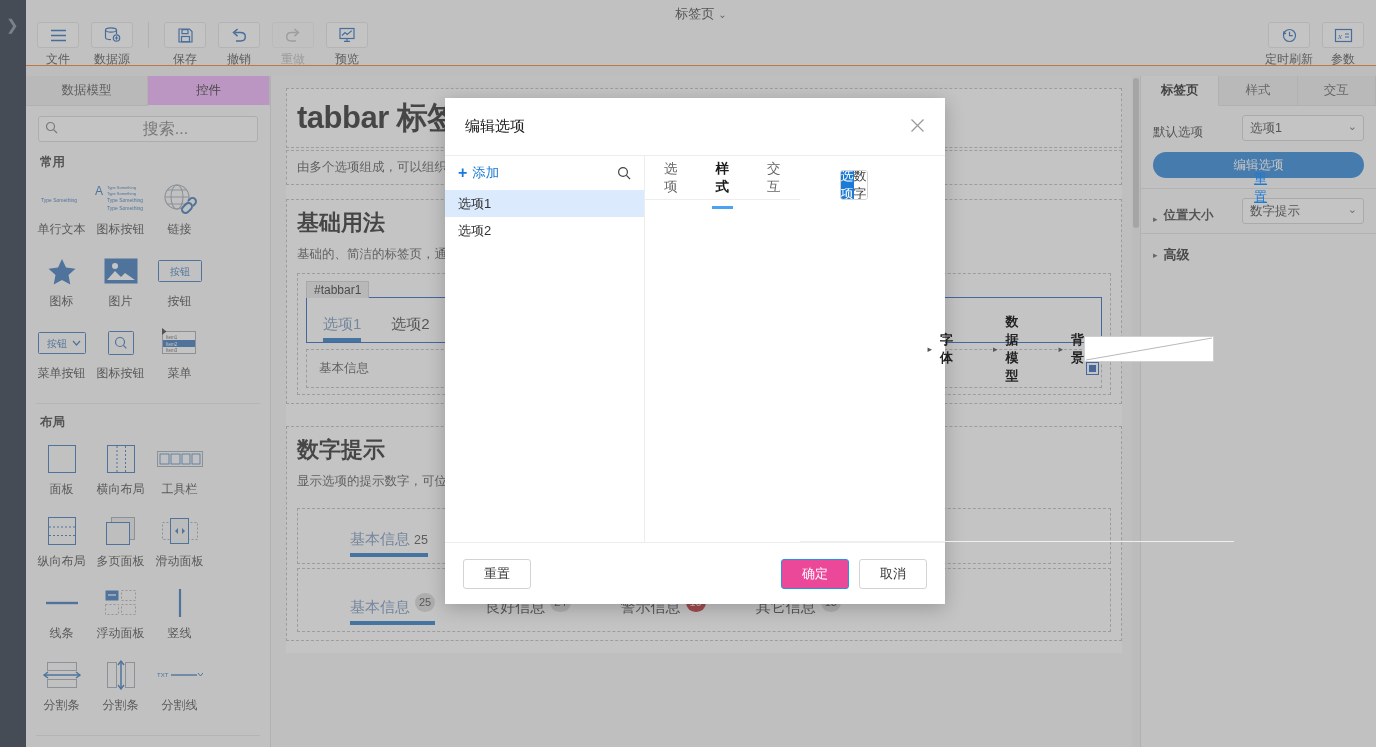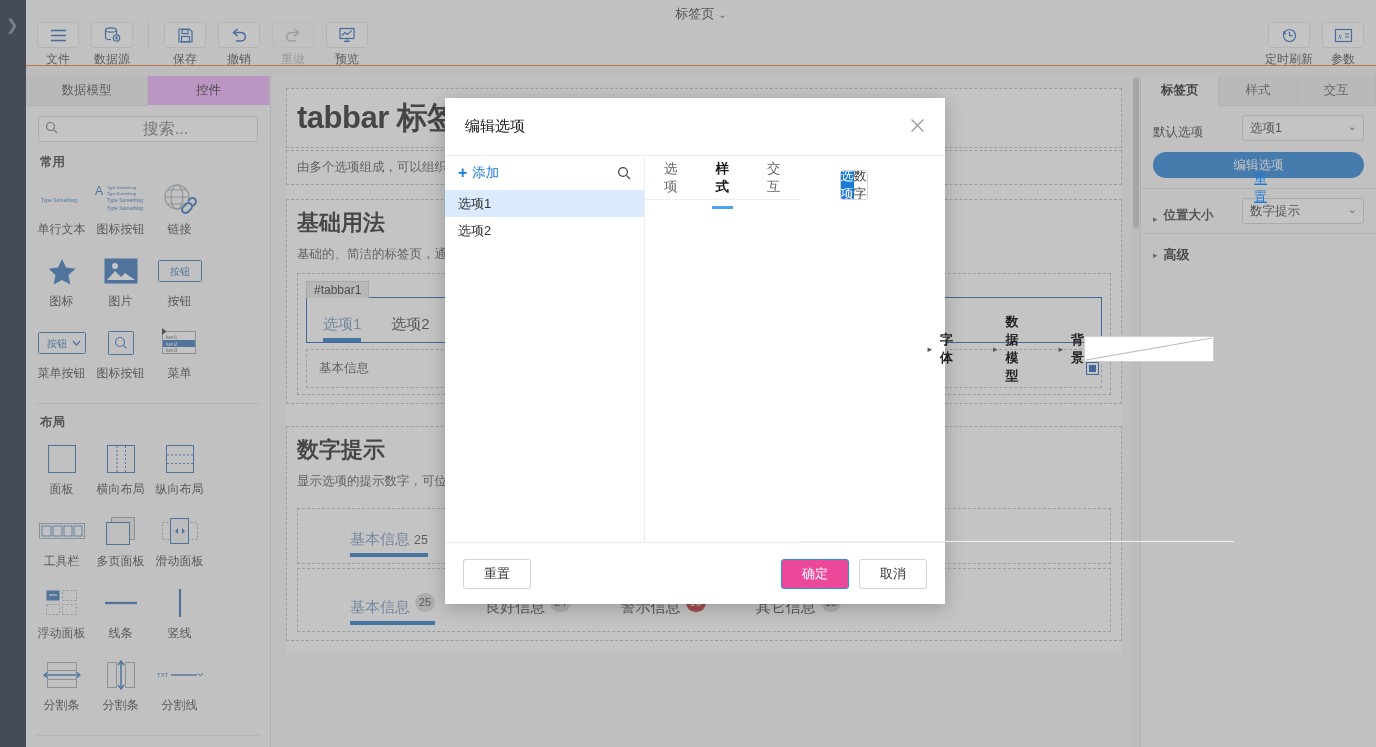--- a/index.html
+++ b/index.html
@@ -365,77 +365,77 @@
         <div class="art">
             <svg width="28" height="28">
               <rect x="0.5" y="0.5" width="27" height="27" fill="none" stroke="#2b6cb5"></rect>
               <path d="M10 1v26M18.5 1v26" stroke="#2b6cb5" stroke-dasharray="2,2"></path>
             </svg>
           </div>
         <div class="cname">横向布局</div>
       </div>
       <div class="cell">
         <div class="art">
-            <svg width="28" height="28">
-              <rect x="0.5" y="0.5" width="27" height="27" fill="none" stroke="#2b6cb5"></rect>
-              <path d="M1 10h26M1 18.5h26" stroke="#2b6cb5" stroke-dasharray="2,2"></path>
-            </svg>
-          </div>
-        <div class="cname">纵向布局</div>
-      </div>
-      <div class="cell">
-        <div class="art">
             <svg width="46" height="16">
               <rect x="0.5" y="0.5" width="45" height="15" fill="none" stroke="#9aa3ac"></rect>
               <rect x="3" y="3" width="9" height="10" fill="none" stroke="#2b6cb5" stroke-width="0.8"></rect>
               <rect x="14" y="3" width="9" height="10" fill="none" stroke="#2b6cb5" stroke-width="0.8"></rect>
               <rect x="25" y="3" width="8" height="10" fill="none" stroke="#2b6cb5" stroke-width="0.8"></rect>
               <rect x="35" y="3" width="8" height="10" fill="none" stroke="#2b6cb5" stroke-width="0.8"></rect>
             </svg>
           </div>
         <div class="cname">工具栏</div>
       </div>
       <div class="cell">
         <div class="art">
+            <svg width="28" height="28">
+              <rect x="0.5" y="0.5" width="27" height="27" fill="none" stroke="#2b6cb5"></rect>
+              <path d="M1 10h26M1 18.5h26" stroke="#2b6cb5" stroke-dasharray="2,2"></path>
+            </svg>
+          </div>
+        <div class="cname">纵向布局</div>
+      </div>
+      <div class="cell">
+        <div class="art">
             <svg width="30" height="28">
               <rect x="5.5" y="0.5" width="23" height="22" fill="#e9e9e9" stroke="#9aa3ac"></rect>
               <rect x="0.5" y="5.5" width="23" height="22" fill="#f4f4f4" stroke="#2b6cb5"></rect>
             </svg>
           </div>
         <div class="cname">多页面板</div>
       </div>
       <div class="cell">
         <div class="art">
             <svg width="36" height="26">
               <rect x="0.5" y="4.5" width="35" height="17" fill="none" stroke="#9aa3ac" stroke-dasharray="2,2"></rect>
               <rect x="8.5" y="0.5" width="18" height="25" fill="#f0f0f0" stroke="#2b6cb5"></rect>
               <path d="M13 13l3-3v6zM23 13l-3-3v6z" fill="#2b6cb5"></path>
             </svg>
           </div>
         <div class="cname">滑动面板</div>
+      </div>
+      <div class="cell">
+        <div class="art">
+            <svg width="34" height="10">
+              <path d="M1 5h32" stroke="#2b6cb5" stroke-width="2.4"></path>
+            </svg>
+          </div>
+        <div class="cname">线条</div>
       </div>
       <div class="cell">
         <div class="art">
             <svg width="32" height="26">
               <rect x="0.5" y="0.5" width="13" height="10" fill="#2b6cb5"></rect>
               <path d="M3 5h8" stroke="#fff" stroke-width="1.2"></path>
               <rect x="16.5" y="0.5" width="14" height="10" fill="none" stroke="#aaa" stroke-dasharray="2,2"></rect>
               <rect x="0.5" y="14.5" width="13" height="10" fill="none" stroke="#aaa" stroke-dasharray="2,2"></rect>
               <rect x="16.5" y="14.5" width="14" height="10" fill="none" stroke="#aaa" stroke-dasharray="2,2"></rect>
             </svg>
           </div>
         <div class="cname">浮动面板</div>
-      </div>
-      <div class="cell">
-        <div class="art">
-            <svg width="34" height="10">
-              <path d="M1 5h32" stroke="#2b6cb5" stroke-width="2.4"></path>
-            </svg>
-          </div>
-        <div class="cname">线条</div>
       </div>
       <div class="cell">
         <div class="art">
             <svg width="10" height="30">
               <path d="M5 1v28" stroke="#2b6cb5" stroke-width="2.2"></path>
             </svg>
           </div>
         <div class="cname">竖线</div>
       </div>
       <div class="cell">

